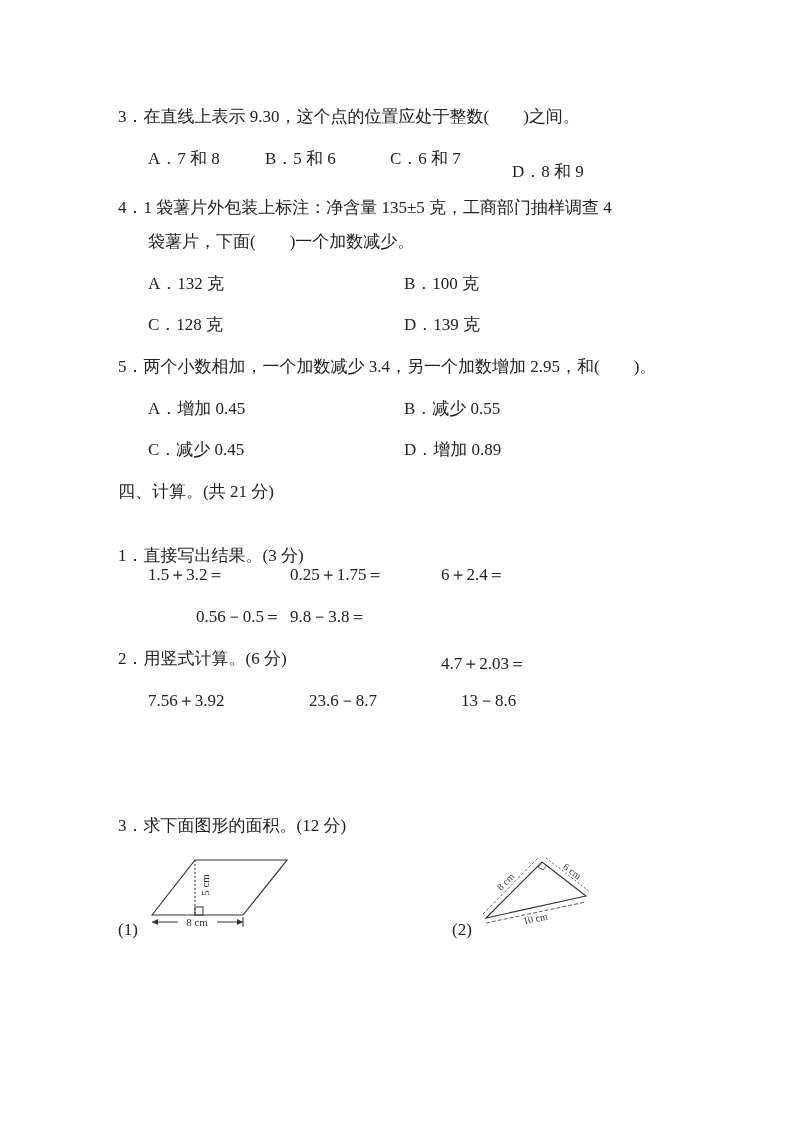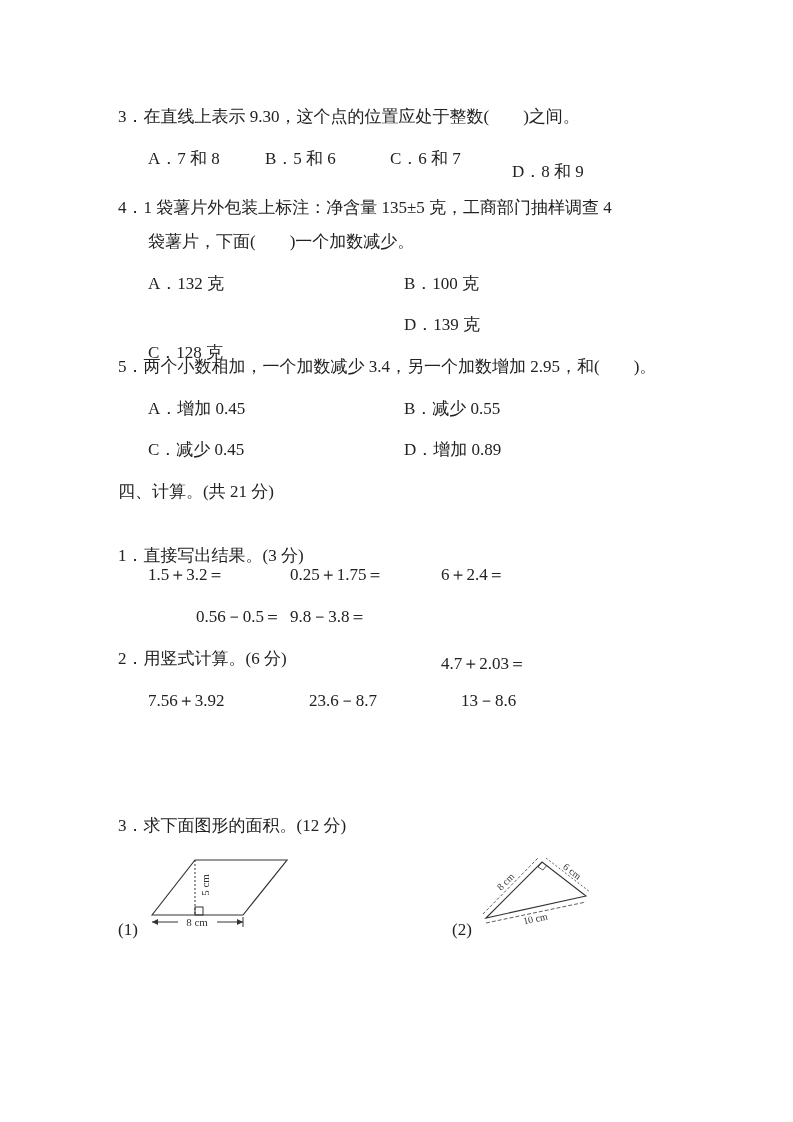--- a/index.html
+++ b/index.html
@@ -15,21 +15,21 @@
 <div class="line" style="left:118px; top:106px;">3．在直线上表示 9.30，这个点的位置应处于整数(　　)之间。</div>
 <div class="opt" style="left:148px; top:148px;">A．7 和 8</div>
 <div class="opt" style="left:265px; top:148px;">B．5 和 6</div>
 <div class="opt" style="left:390px; top:148px;">C．6 和 7</div>
 <div class="opt" style="left:512px; top:161px;text-align:right;">D．8 和 9</div>
 
 <div class="line" style="left:118px; top:189px;margin-top:8px;">4．1 袋薯片外包装上标注：净含量 135±5 克，工商部门抽样调查 4</div>
 <div class="line" style="left:148px; top:231px;">袋薯片，下面(　　)一个加数减少。</div>
 <div class="opt" style="left:148px; top:273px;">A．132 克</div>
 <div class="opt" style="left:404px; top:273px;">B．100 克</div>
-<div class="opt" style="left:148px; top:314px;margin-top:28px;">C．128 克</div>
+<div class="opt" style="left:148px; top:314px;">C．128 克</div>
 <div class="opt" style="left:404px; top:314px;">D．139 克</div>
 
 <div class="line" style="left:118px; top:356px;">5．两个小数相加，一个加数减少 3.4，另一个加数增加 2.95，和(　　)。</div>
 <div class="opt" style="left:148px; top:398px;">A．增加 0.45</div>
 <div class="opt" style="left:404px; top:398px;">B．减少 0.55</div>
 <div class="opt" style="left:148px; top:439px;">C．减少 0.45</div>
 <div class="opt" style="left:404px; top:439px;">D．增加 0.89</div>
 
 <div class="line" style="left:118px; top:481px;text-align:right;">四、计算。(共 21 分)</div>
 <div class="line" style="left:118px; top:523px;margin-top:22px;">1．直接写出结果。(3 分)</div>

